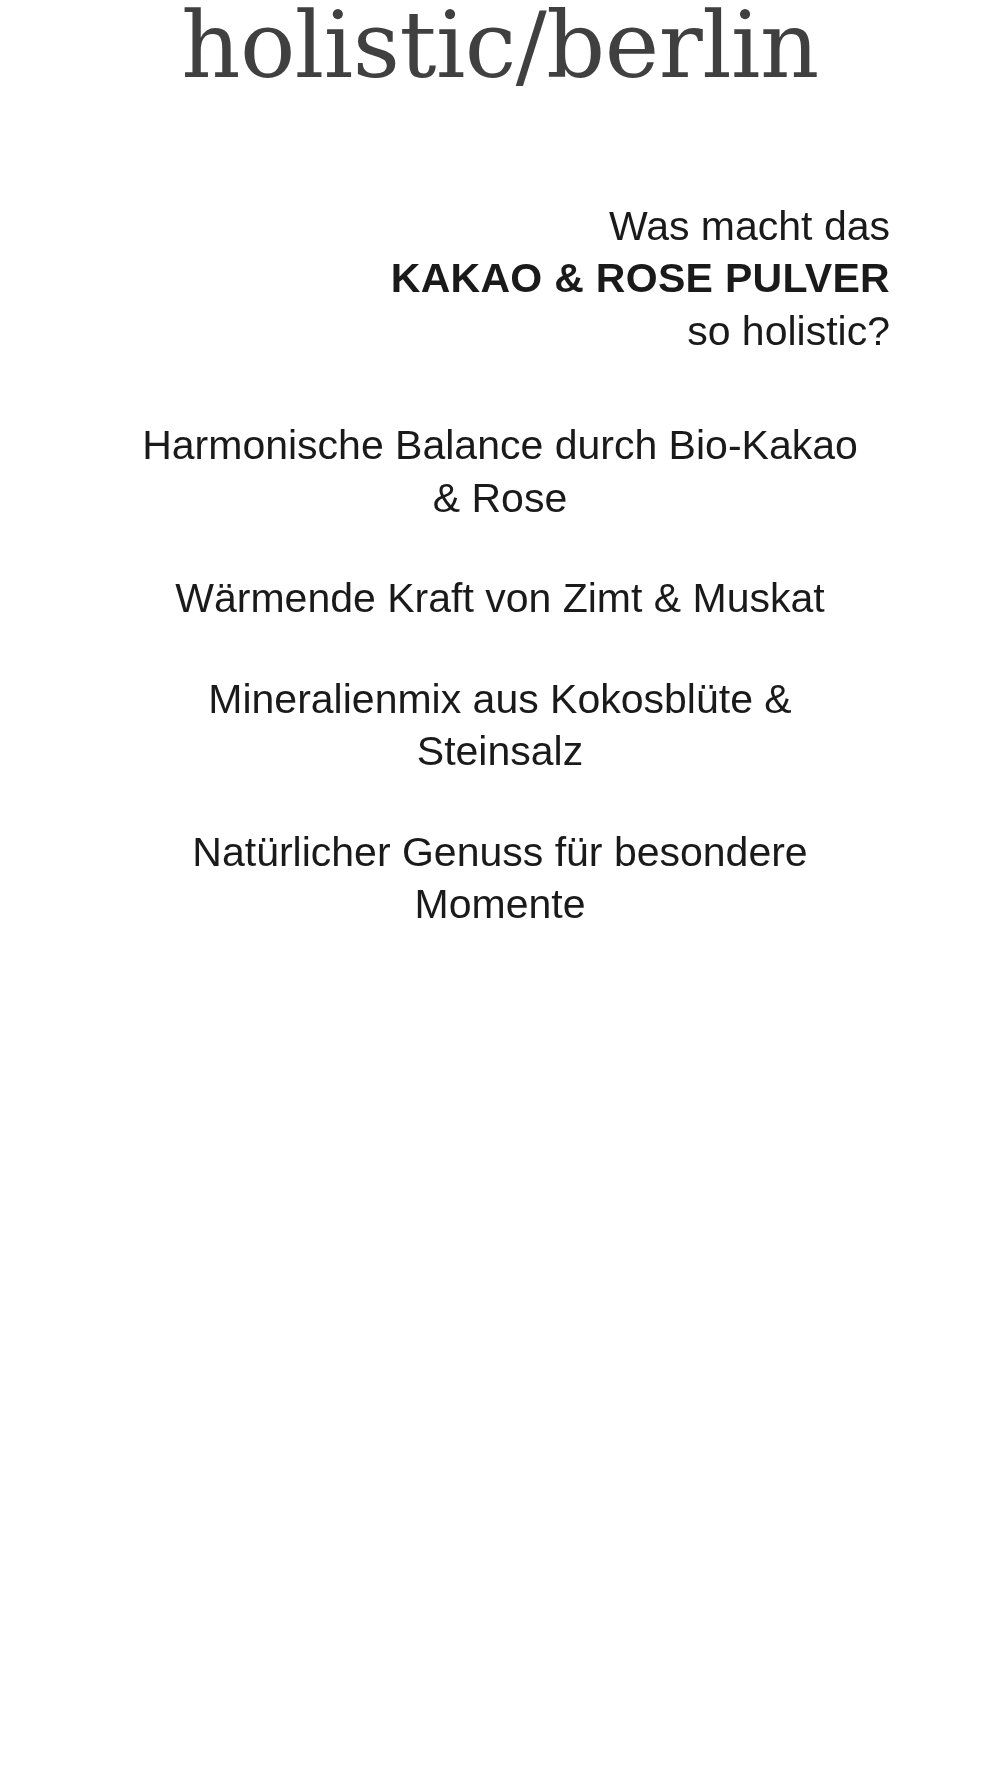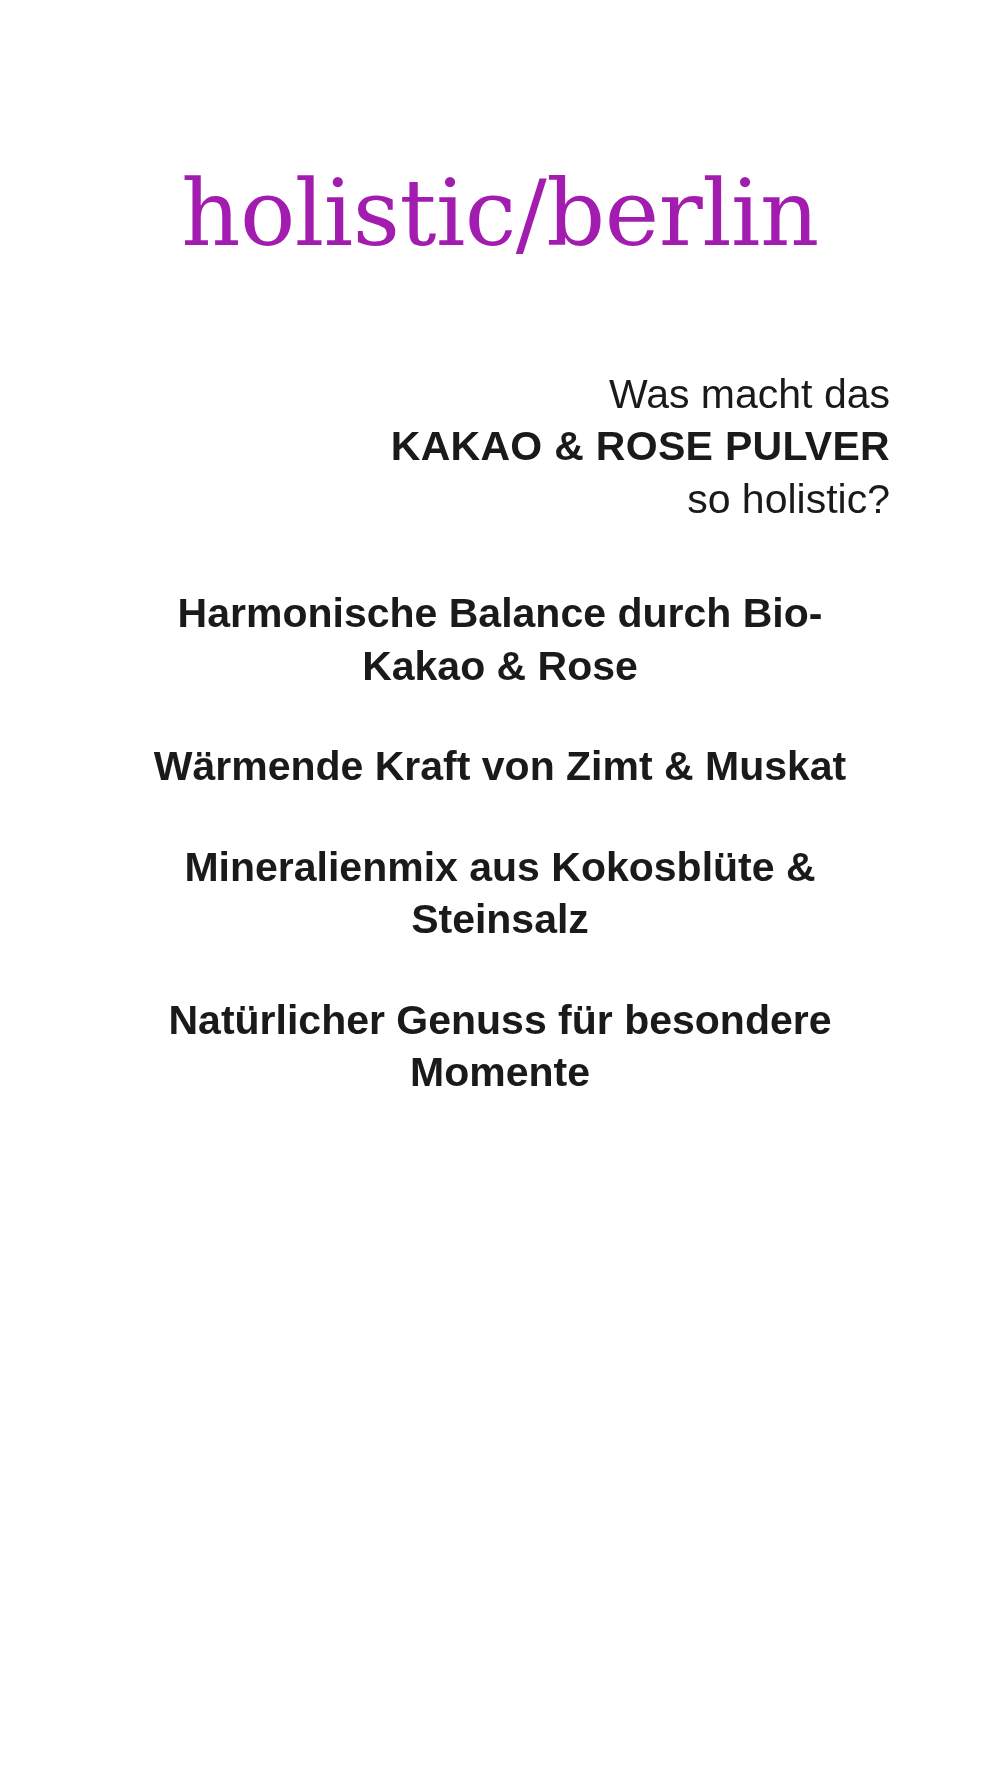--- a/index.html
+++ b/index.html
@@ -23,38 +23,36 @@
     position: relative;
     background: #ffffff;
   }
   .brand {
     font-family: "DejaVu Serif", "Liberation Serif", serif;
     font-size: 92px;
     line-height: 1;
     font-weight: 400;
     letter-spacing: -0.5px;
     text-align: center;
-    color: #a21caf;
-    padding-top: 168px;
+    color: #404040;
     white-space: nowrap;
   }
   .headline {
     margin-top: 108px;
     text-align: right;
     font-size: 41px;
     line-height: 1.28;
     color: #1a1a1a;
   }
   .headline .strong {
     font-weight: 700;
     letter-spacing: 0.3px;
   }
   .benefits {
     margin-top: 62px;
-    font-weight: bold;
   }
   .benefit {
     text-align: center;
     font-size: 41px;
     line-height: 1.28;
     color: #1a1a1a;
     margin-bottom: 48px;
     padding: 0 18px;
   }
   .benefit:last-child {

